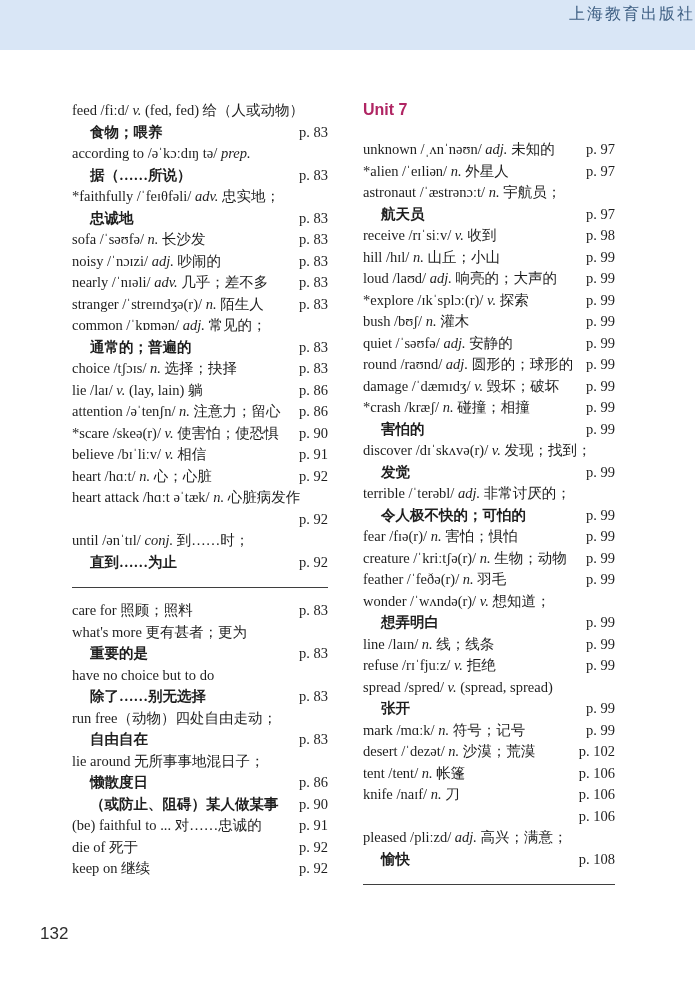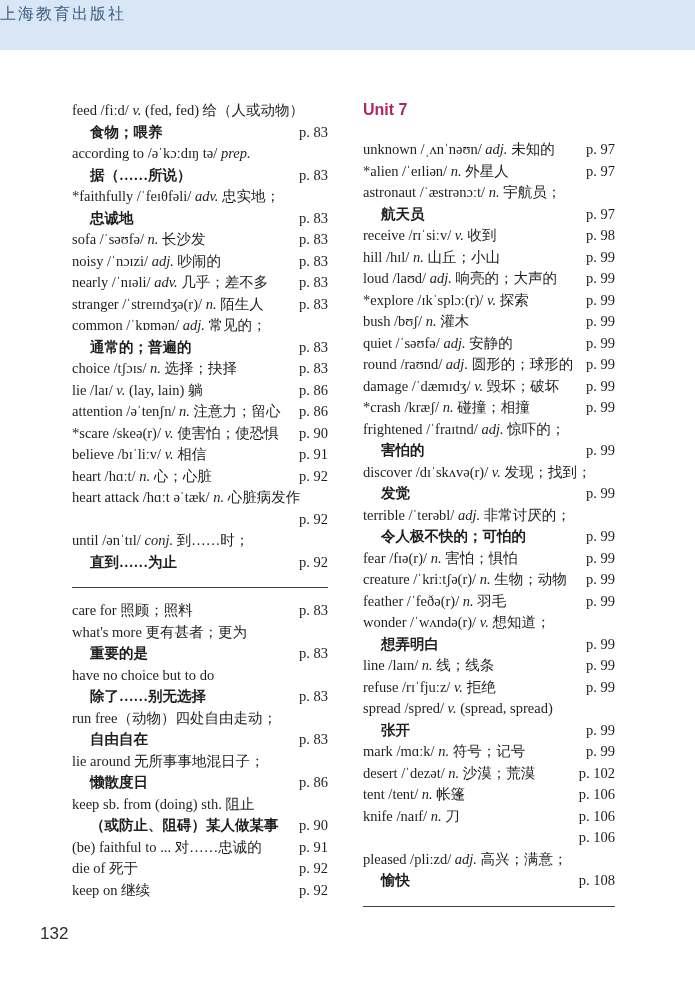--- a/index.html
+++ b/index.html
@@ -3,21 +3,21 @@
 <meta charset="utf-8">
 <style>
   html,body{margin:0;padding:0;}
   body{
     width:695px;height:983px;background:#ffffff;position:relative;overflow:hidden;
     font-family:"Liberation Serif","DejaVu Serif",serif;color:#1e1e1e;
   }
   .page{position:absolute;inset:0;}
   .header-band{
     position:absolute;top:0;left:0;width:695px;height:50px;
-    background:#d9e6f6;text-align:left;
+    background:#d9e6f6;text-align:right;
   }
   .header-title{
     display:inline-block;margin-top:4px;font-size:16px;letter-spacing:2px;color:#3d5e82;
   }
   .col{position:absolute;top:100px;font-size:14.5px;}
   .col-left{left:72px;width:256px;}
   .col-right{left:363px;width:252px;}
   .unit-heading{
     margin:0 0 19px 0;font-family:"Liberation Sans","DejaVu Sans",sans-serif;
     font-weight:bold;font-size:16px;line-height:20px;color:#b02563;
@@ -157,23 +157,20 @@
             <span class="gl-page">p. 83</span>
           </div>
           <div class="gl-line">
             <span class="gl-text"><span>lie around 无所事事地混日子；</span></span>
           </div>
           <div class="gl-line">
             <span class="gl-text ind"><span>懒散度日</span></span>
             <span class="gl-page">p. 86</span>
           </div>
           <div class="gl-line">
-            <span class="gl-text"><span>keep sb. from (doing) sth. 阻止</span></span>
-          </div>
-          <div class="gl-line">
             <span class="gl-text ind"><span>（或防止、阻碍）某人做某事</span></span>
             <span class="gl-page">p. 90</span>
           </div>
           <div class="gl-line">
             <span class="gl-text"><span>(be) faithful to ... 对……忠诚的</span></span>
             <span class="gl-page">p. 91</span>
           </div>
           <div class="gl-line">
             <span class="gl-text"><span>die of 死于</span></span>
             <span class="gl-page">p. 92</span>
@@ -231,23 +228,20 @@
             <span class="gl-text"><span>round /raʊnd/ </span><i>adj.</i><span> 圆形的；球形的</span></span>
             <span class="gl-page">p. 99</span>
           </div>
           <div class="gl-line">
             <span class="gl-text"><span>damage /ˈdæmɪdʒ/ </span><i>v.</i><span> 毁坏；破坏</span></span>
             <span class="gl-page">p. 99</span>
           </div>
           <div class="gl-line">
             <span class="gl-text"><span>*crash /kræʃ/ </span><i>n.</i><span> 碰撞；相撞</span></span>
             <span class="gl-page">p. 99</span>
-          </div>
-          <div class="gl-line">
-            <span class="gl-text"><span>frightened /ˈfraɪtnd/ </span><i>adj.</i><span> 惊吓的；</span></span>
           </div>
           <div class="gl-line">
             <span class="gl-text ind"><span>害怕的</span></span>
             <span class="gl-page">p. 99</span>
           </div>
           <div class="gl-line">
             <span class="gl-text"><span>discover /dɪˈskʌvə(r)/ </span><i>v.</i><span> 发现；找到；</span></span>
           </div>
           <div class="gl-line">
             <span class="gl-text ind"><span>发觉</span></span>

